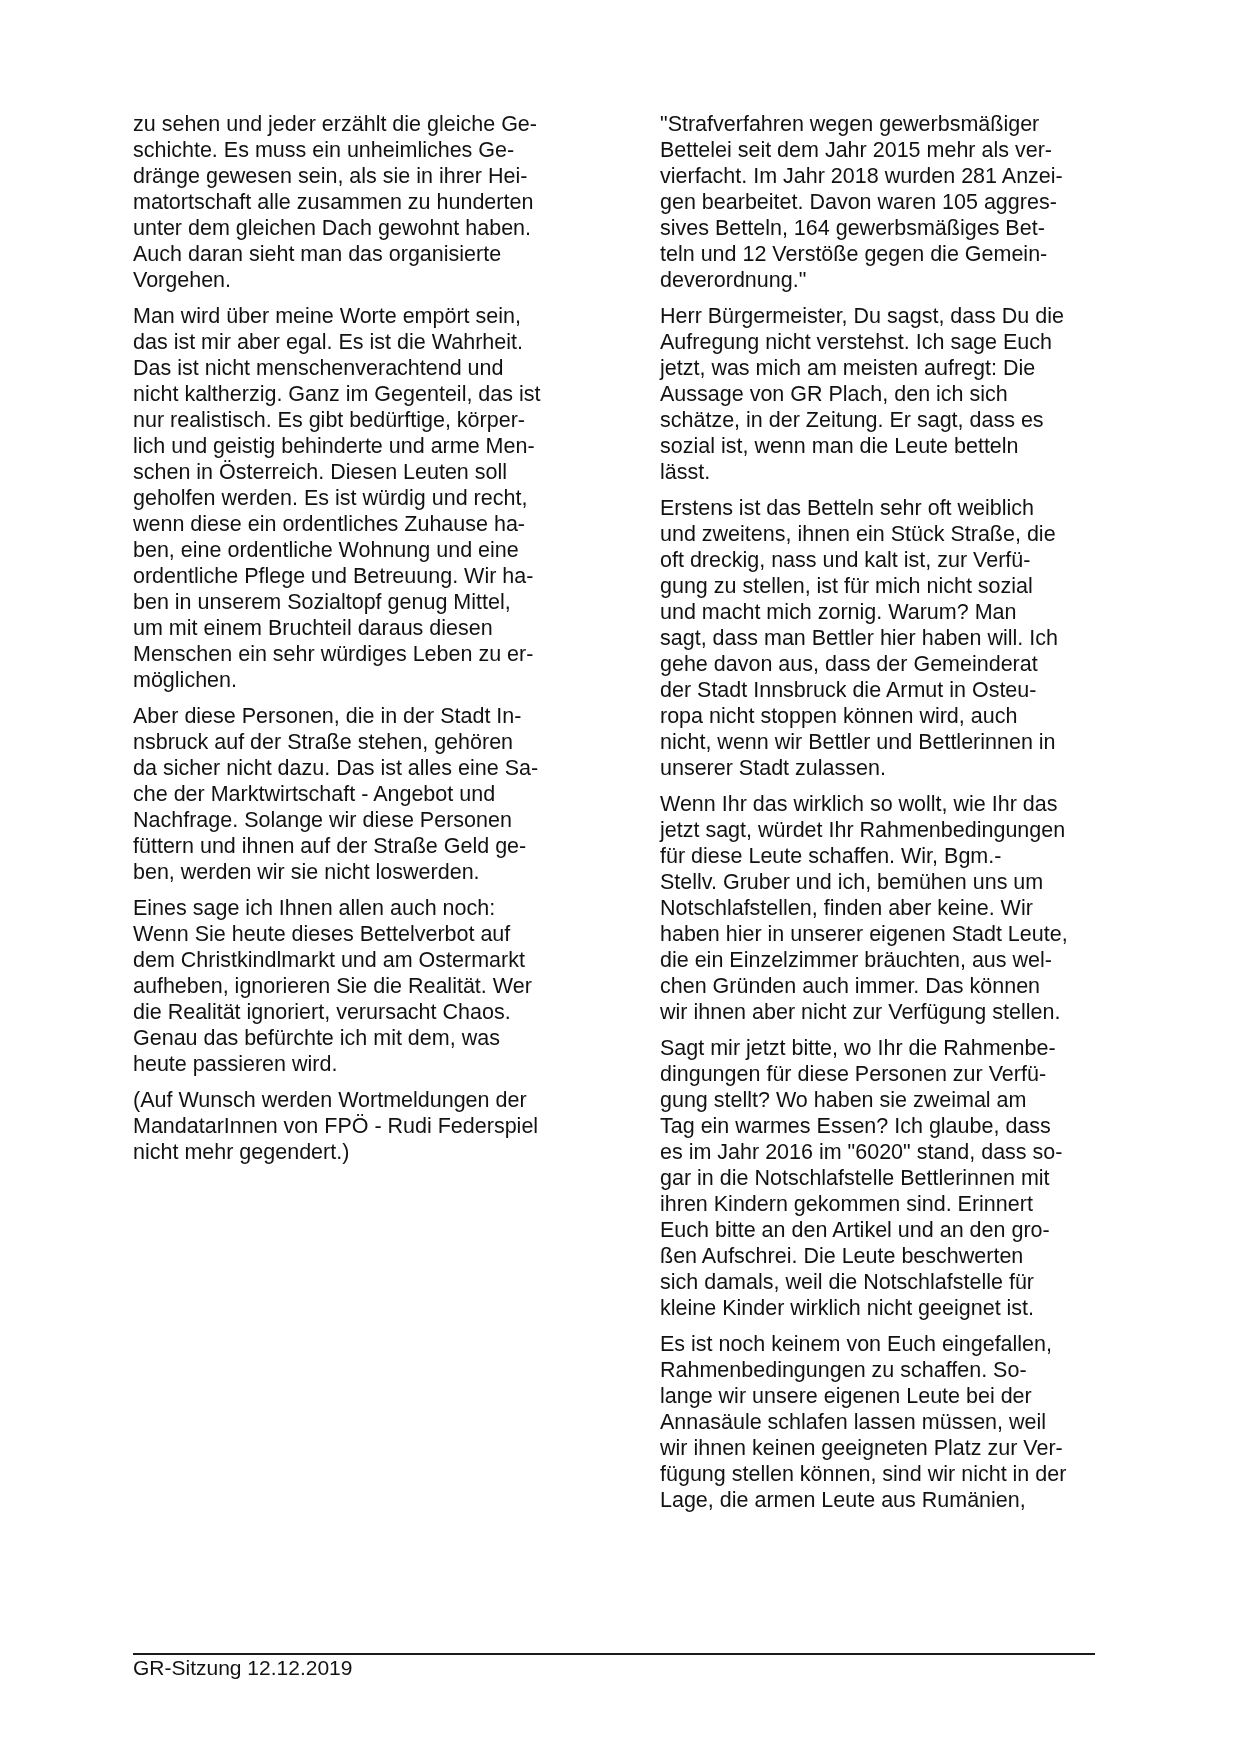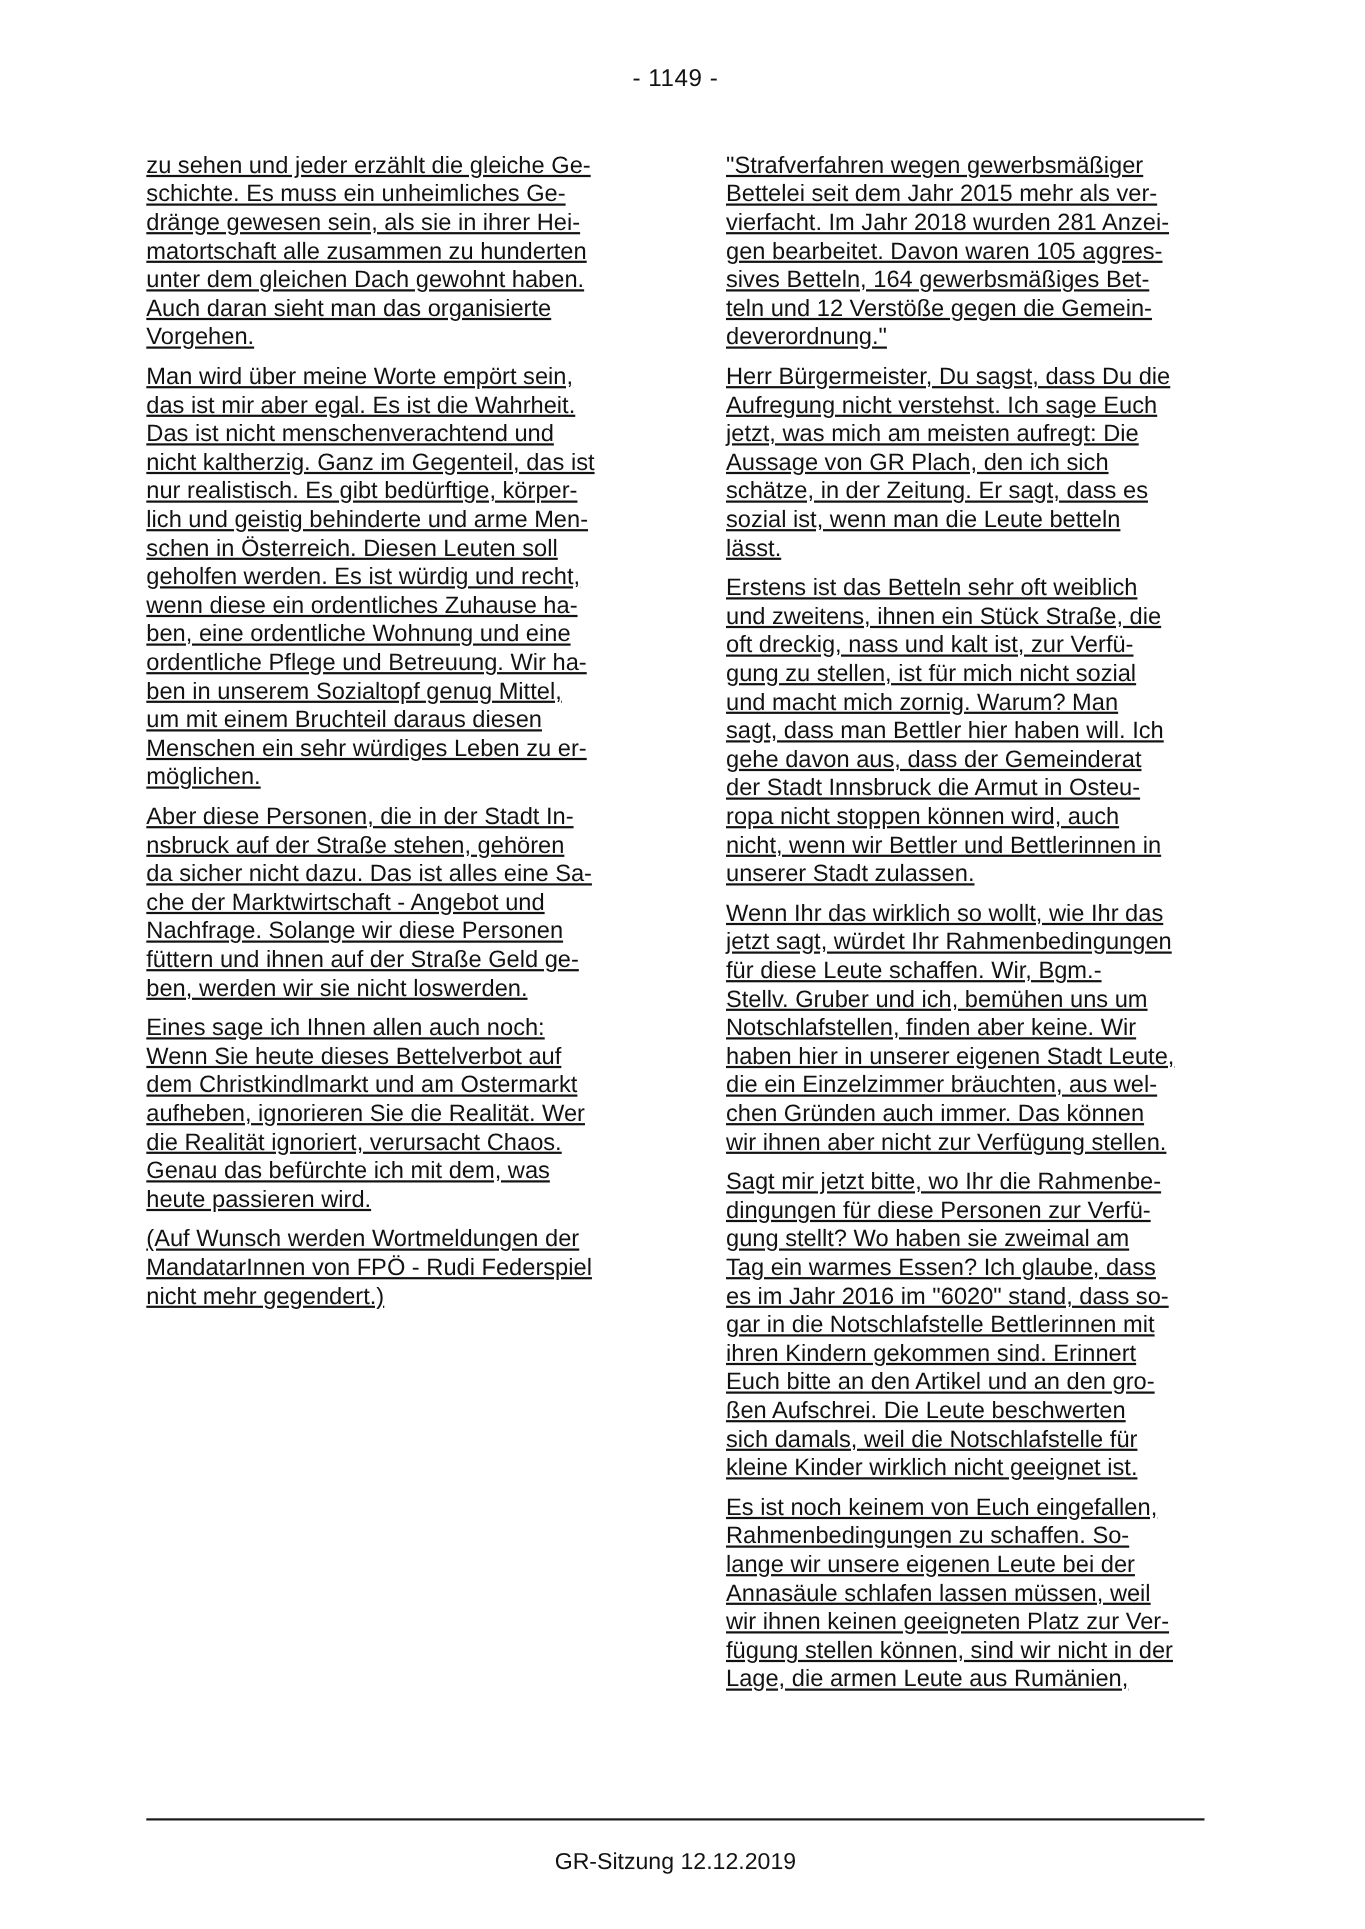--- a/index.html
+++ b/index.html
@@ -24,50 +24,47 @@
   .page-number {
     text-align: center;
     font-size: 22px;
     line-height: 26px;
     letter-spacing: 0.5px;
   }
   .columns {
     display: flex;
     margin-top: 53px;
     gap: 92px;
-    text-decoration: underline;
   }
   .col {
     flex: 0 0 435px;
     width: 435px;
   }
   .col p {
     margin: 0 0 10px 0;
     font-size: 21.5px;
     line-height: 26px;
     white-space: pre-line;
   }
   .footer {
     position: absolute;
     left: 133px;
     top: 1653px;
     width: 962px;
     border-top: 2px solid #1a1a1a;
-    padding-top: 25px;
+    padding-top: 0;
     font-size: 21px;
     line-height: 25px;
-    text-align: center;
   }
 </style>
 </head>
 <body>
 
 <div class="page">
 
-  <div class="page-number">- 1149 -</div>
 
   <div class="columns">
 
     <div class="col">
       <p>zu sehen und jeder erzählt die gleiche Ge-
 schichte. Es muss ein unheimliches Ge-
 dränge gewesen sein, als sie in ihrer Hei-
 matortschaft alle zusammen zu hunderten
 unter dem gleichen Dach gewohnt haben.
 Auch daran sieht man das organisierte

